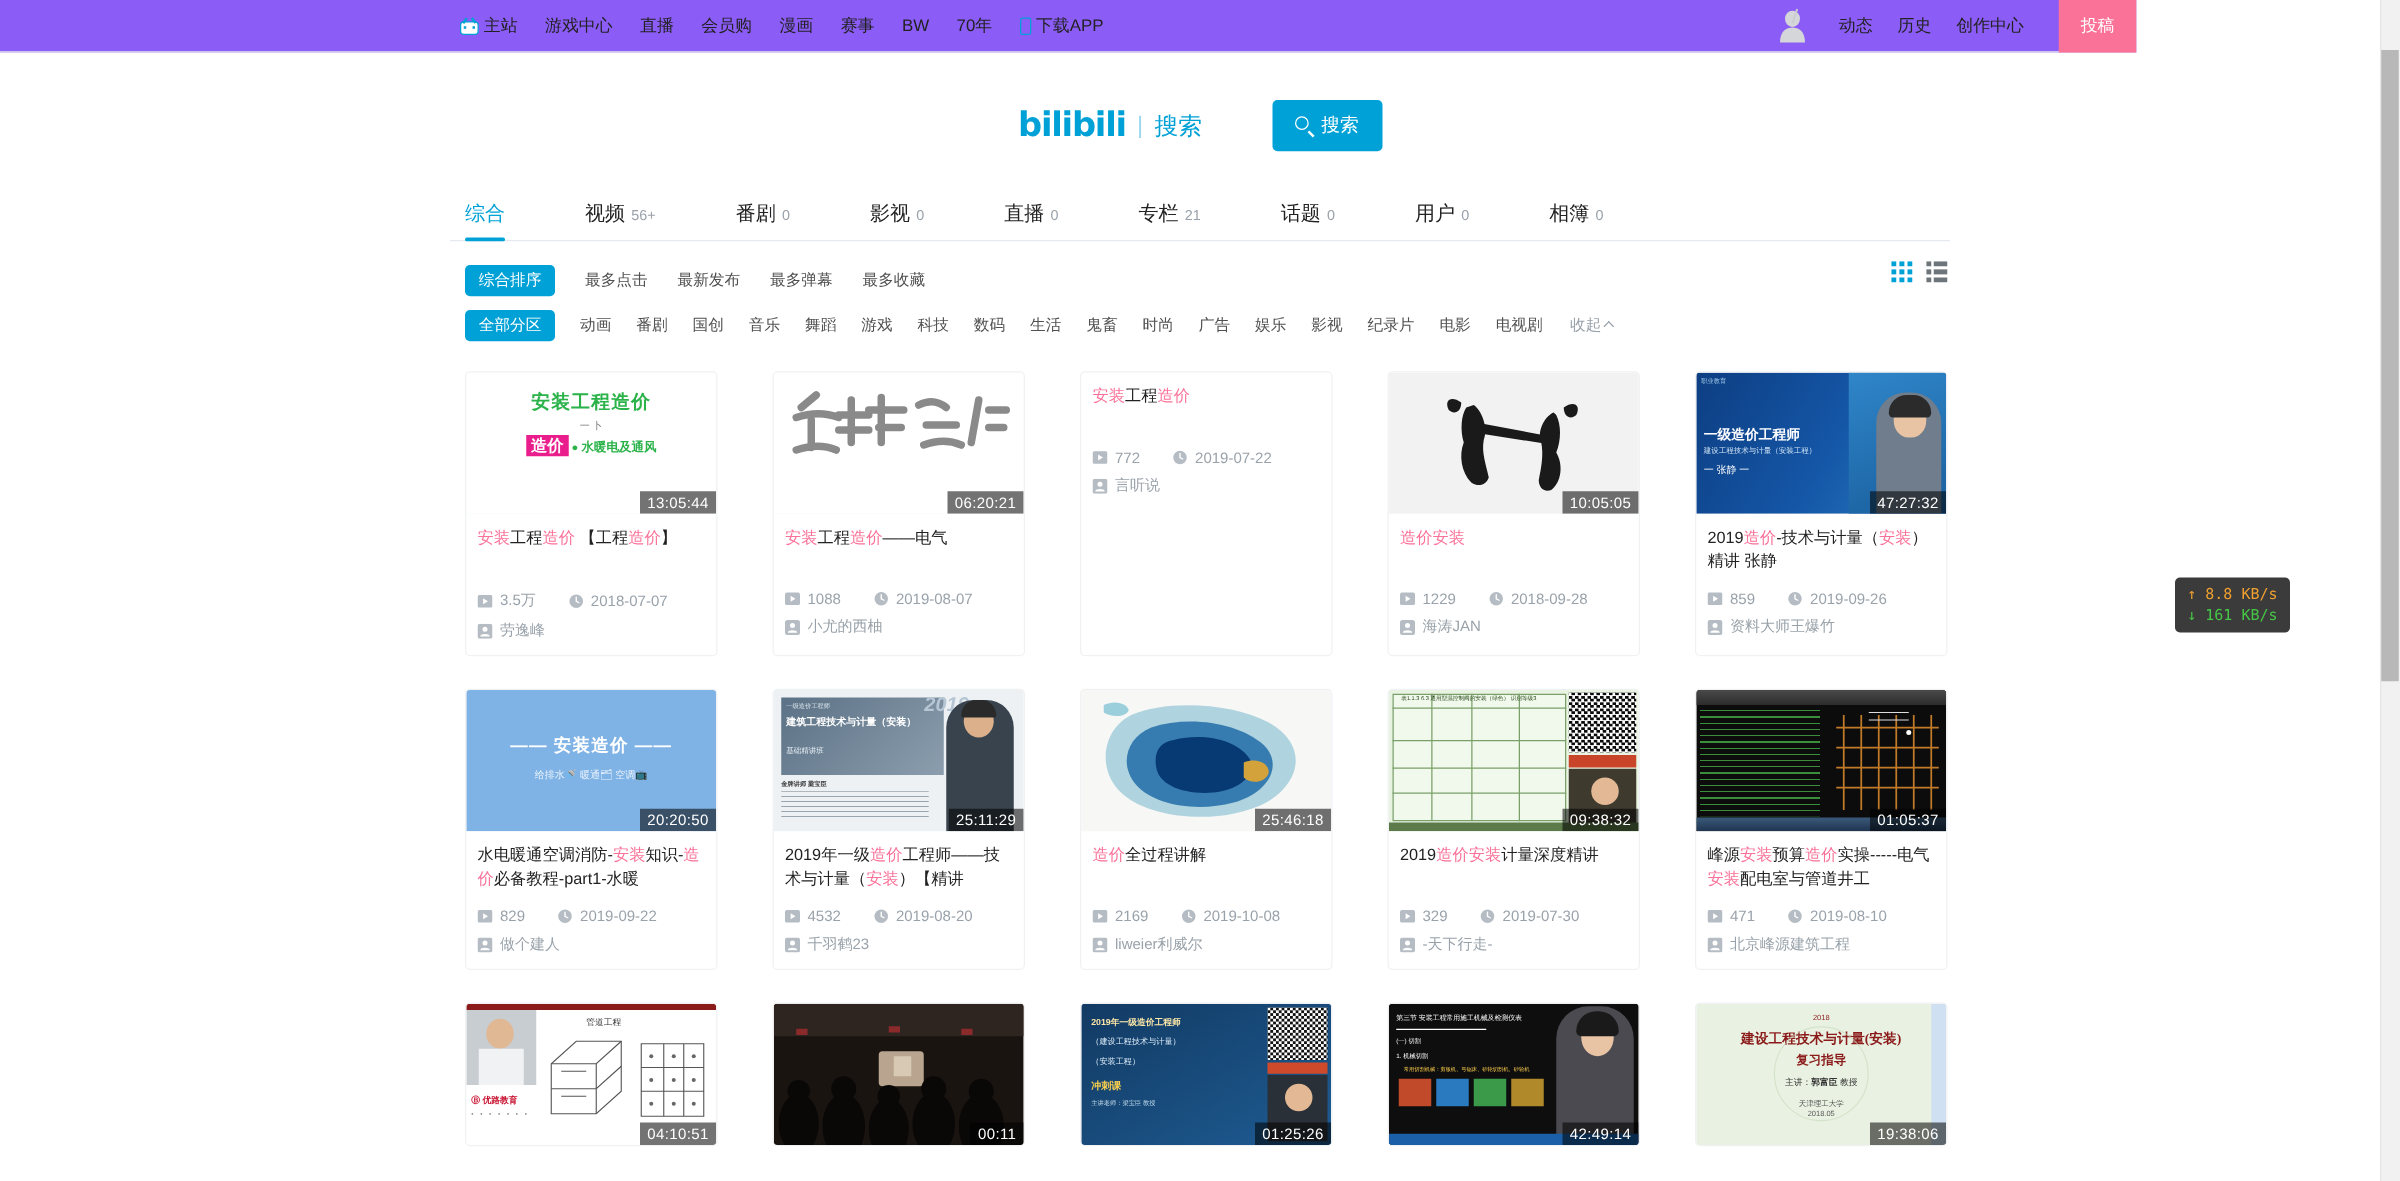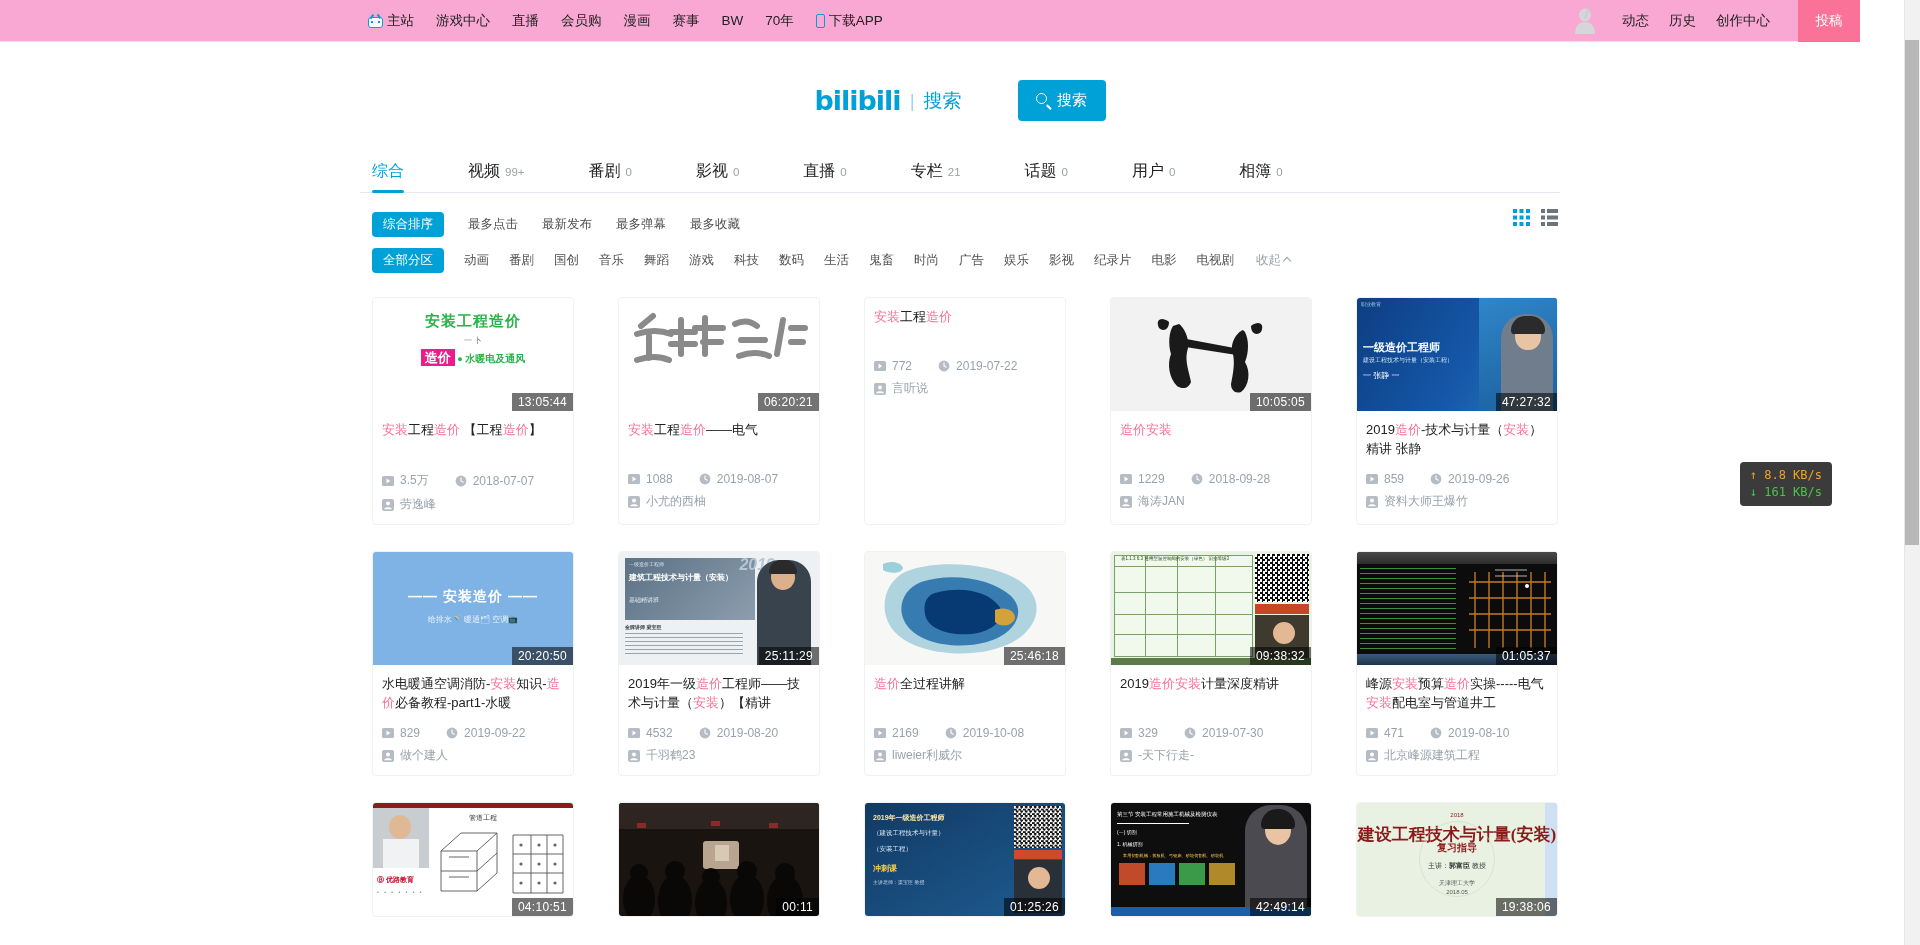--- a/index.html
+++ b/index.html
@@ -9,22 +9,22 @@
     overflow: hidden;
     background: #fff;
     font-family: "Liberation Sans", "DejaVu Sans", sans-serif;
     color: #222;
   }
   body { position: relative; }
 
   
   .topnav {
     height: 42px;
-    width: 1860px;
-    background: #f9a8d4;
+    width: 1709px;
+    background: #8b5cf6;
     border-bottom: 1px solid #e5e9ef;
     display: flex;
     align-items: center;
     position: relative;
   }
   .topnav-left {
     display: flex;
     align-items: center;
     margin-left: 368px;
     gap: 22px;
@@ -371,21 +371,21 @@
     <span>搜索</span>
   </button>
 </div>
 
 <div class="tabs-row" id="tabs-row">
     <div class="tab active">
       <span>综合</span>
     </div>
     <div class="tab">
       <span>视频</span>
-      <span class="cnt">99+</span>
+      <span class="cnt">56+</span>
     </div>
     <div class="tab">
       <span>番剧</span>
       <span class="cnt">0</span>
     </div>
     <div class="tab">
       <span>影视</span>
       <span class="cnt">0</span>
     </div>
     <div class="tab">
@@ -929,21 +929,21 @@
         <div style="position:absolute;right:16px;top:6px;width:34px;height:20px;background:#1a1a1a;border-radius:16px 16px 4px 4px"></div>
         <div style="position:absolute;left:0;right:0;bottom:0;height:9px;background:#1a5fa8;"></div>
         <span class="dur">42:49:14</span>
       </div>
     </div>
     <div class="card">
       <div class="thumb">
         <div class="tb" style="background:#e9f2e2"></div>
         <div style="position:absolute;right:0;top:0;width:12px;height:113px;background:#cfe0f2"></div>
         <div class="ctr" style="top:9px;font-size:6px;color:#8b1a1a;">2018</div>
-        <div class="ctr" style="top:20px;font-size:17px;color:#8b1a1a;font-weight:bold;font-family:'Liberation Serif',serif;">建设工程技术与计量(安装)</div>
+        <div class="ctr" style="top:20px;font-size:11px;color:#8b1a1a;font-weight:bold;font-family:'Liberation Serif',serif;">建设工程技术与计量(安装)</div>
         <div class="ctr" style="top:38px;font-size:10px;color:#8b1a1a;font-weight:bold;font-family:'Liberation Serif',serif;">复习指导</div>
         <div class="ctr" style="top:58px;font-size:7px;color:#333;">主讲：<b>郭富臣</b> 教授</div>
         <div class="ctr" style="top:76px;font-size:6px;color:#555;">天津理工大学</div>
         <div class="ctr" style="top:86px;font-size:6px;color:#555;">2018.05</div>
         <div style="position:absolute;left:50%;top:18px;transform:translateX(-50%);width:76px;height:76px;border:1px solid #c9d8bd;border-radius:50%;opacity:.6"></div>
         <span class="dur">19:38:06</span>
       </div>
     </div>
   </div>
 

